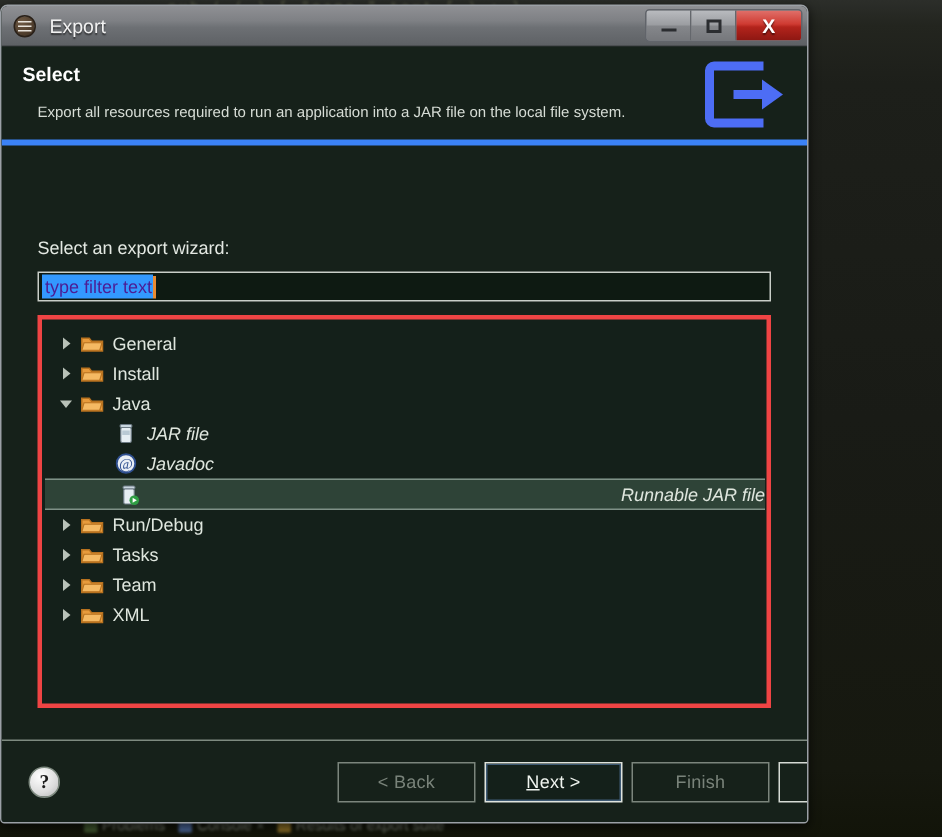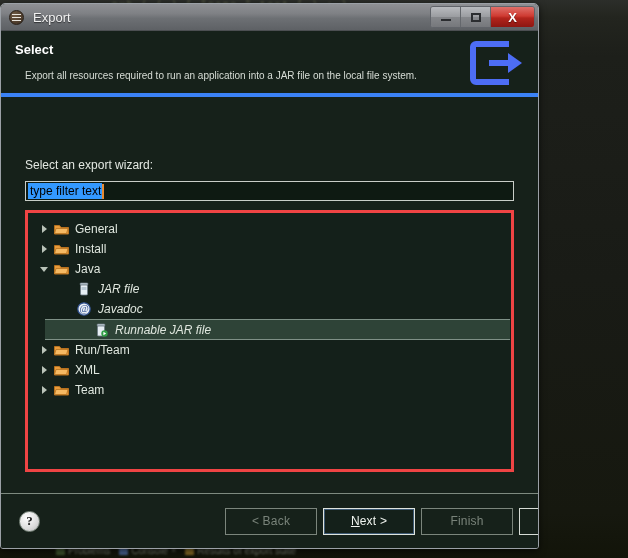--- a/index.html
+++ b/index.html
@@ -196,21 +196,21 @@
     color: #ffffff;
     font-size: 12px;
     font-family: "Liberation Sans", sans-serif;
     padding: 0 2px;
     display: flex;
     align-items: center;
     margin-bottom: 9px;
   }
   #filter-selected-text {
     background: #3399ff;
-    color: #000000;
+    color: #4c1d95;
     padding: 1px 1px 1px 2px;
   }
   #filter-caret {
     width: 2px;
     height: 15px;
     background: #e88a33;
     display: inline-block;
   }
 
   
@@ -231,22 +231,23 @@
     box-sizing: border-box;
     font-size: 12px;
     color: #dfe6de;
     position: relative;
   }
   .tree-row.selected {
     background: #2e4337;
     border-top: 1px solid #7f9187;
     border-bottom: 1px solid #7f9187;
     height: 21px;
-    margin-left: 17px;
+    margin-left: 2px;
     margin-right: 1px;
+    justify-content: space-between;
   }
   .tree-row.depth1 { padding-left: 47px; font-style: italic; }
   .twisty {
     width: 16px;
     flex: none;
     display: flex;
     align-items: center;
     justify-content: center;
   }
   .twisty-collapsed {
@@ -466,48 +467,60 @@
       <div class="tree-row">
         <span class="twisty">
             <span class="twisty-collapsed"></span>
           </span>
         <span class="tree-icon">
           <svg width="15" height="13" viewBox="0 0 15 13">
               <path d="M0.5 2.5h5l1.5 2h7.5v6.5h-14z" fill="#e89b3c" stroke="#b8721f" stroke-width="1"></path>
               <path d="M2 5.5h12l-1.5 5h-12z" fill="#f5b963" stroke="#b8721f" stroke-width="0.8"></path>
             </svg>
         </span>
-        <span class="tree-label">Run/Team</span>
-      </div>
-
+        <span class="tree-label">Run/Debug</span>
+      </div>
 
       <div class="tree-row">
         <span class="twisty">
             <span class="twisty-collapsed"></span>
           </span>
         <span class="tree-icon">
           <svg width="15" height="13" viewBox="0 0 15 13">
               <path d="M0.5 2.5h5l1.5 2h7.5v6.5h-14z" fill="#e89b3c" stroke="#b8721f" stroke-width="1"></path>
               <path d="M2 5.5h12l-1.5 5h-12z" fill="#f5b963" stroke="#b8721f" stroke-width="0.8"></path>
             </svg>
         </span>
+        <span class="tree-label">Tasks</span>
+      </div>
+
+      <div class="tree-row">
+        <span class="twisty">
+            <span class="twisty-collapsed"></span>
+          </span>
+        <span class="tree-icon">
+          <svg width="15" height="13" viewBox="0 0 15 13">
+              <path d="M0.5 2.5h5l1.5 2h7.5v6.5h-14z" fill="#e89b3c" stroke="#b8721f" stroke-width="1"></path>
+              <path d="M2 5.5h12l-1.5 5h-12z" fill="#f5b963" stroke="#b8721f" stroke-width="0.8"></path>
+            </svg>
+        </span>
+        <span class="tree-label">Team</span>
+      </div>
+
+      <div class="tree-row">
+        <span class="twisty">
+            <span class="twisty-collapsed"></span>
+          </span>
+        <span class="tree-icon">
+          <svg width="15" height="13" viewBox="0 0 15 13">
+              <path d="M0.5 2.5h5l1.5 2h7.5v6.5h-14z" fill="#e89b3c" stroke="#b8721f" stroke-width="1"></path>
+              <path d="M2 5.5h12l-1.5 5h-12z" fill="#f5b963" stroke="#b8721f" stroke-width="0.8"></path>
+            </svg>
+        </span>
         <span class="tree-label">XML</span>
-      </div>
-
-      <div class="tree-row">
-        <span class="twisty">
-            <span class="twisty-collapsed"></span>
-          </span>
-        <span class="tree-icon">
-          <svg width="15" height="13" viewBox="0 0 15 13">
-              <path d="M0.5 2.5h5l1.5 2h7.5v6.5h-14z" fill="#e89b3c" stroke="#b8721f" stroke-width="1"></path>
-              <path d="M2 5.5h12l-1.5 5h-12z" fill="#f5b963" stroke="#b8721f" stroke-width="0.8"></path>
-            </svg>
-        </span>
-        <span class="tree-label">Team</span>
       </div>
 
     </div>
   </div>
 
   <div id="buttonbar">
     <div id="help-icon">?</div>
     <div id="btn-group">
       <div class="dlg-btn disabled">&lt; Back</div>
       <div class="dlg-btn default"><u>N</u>ext &gt;</div>

